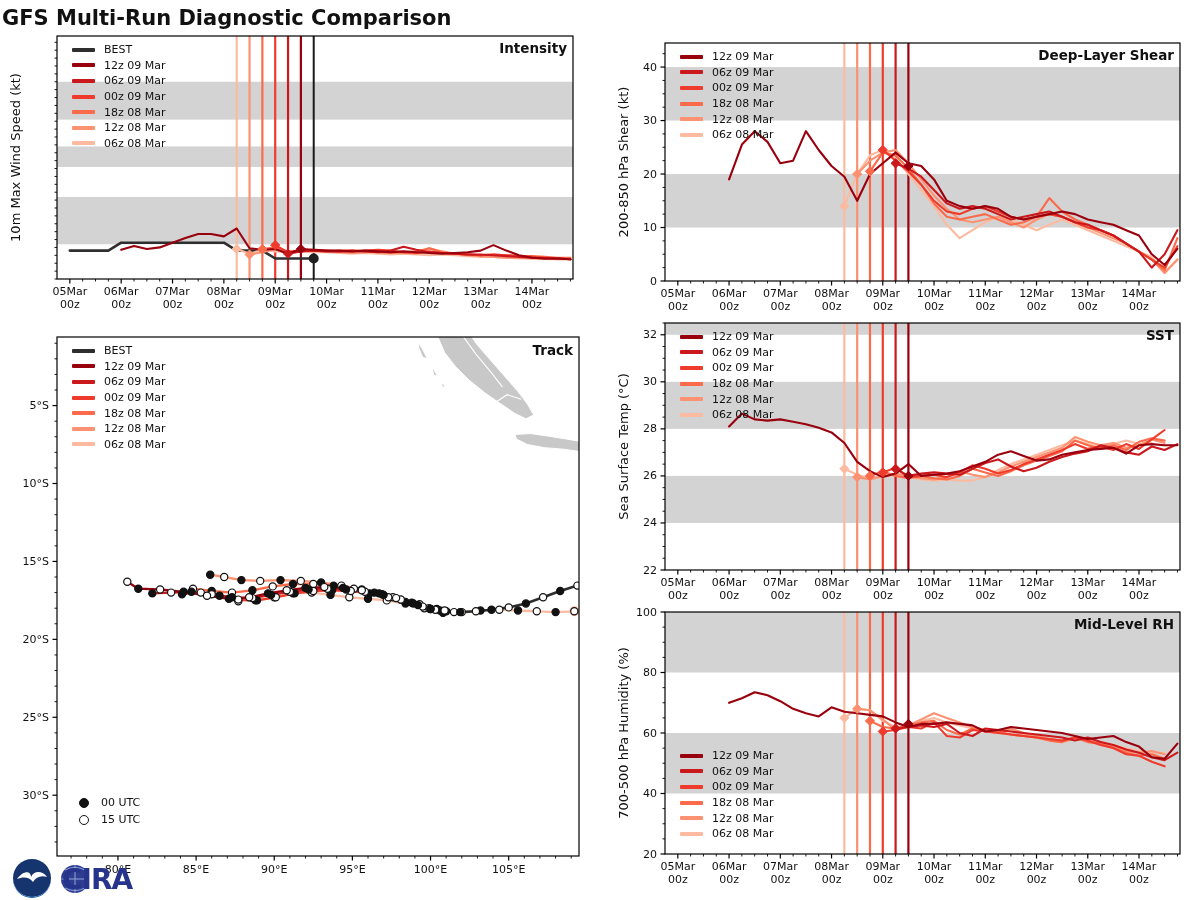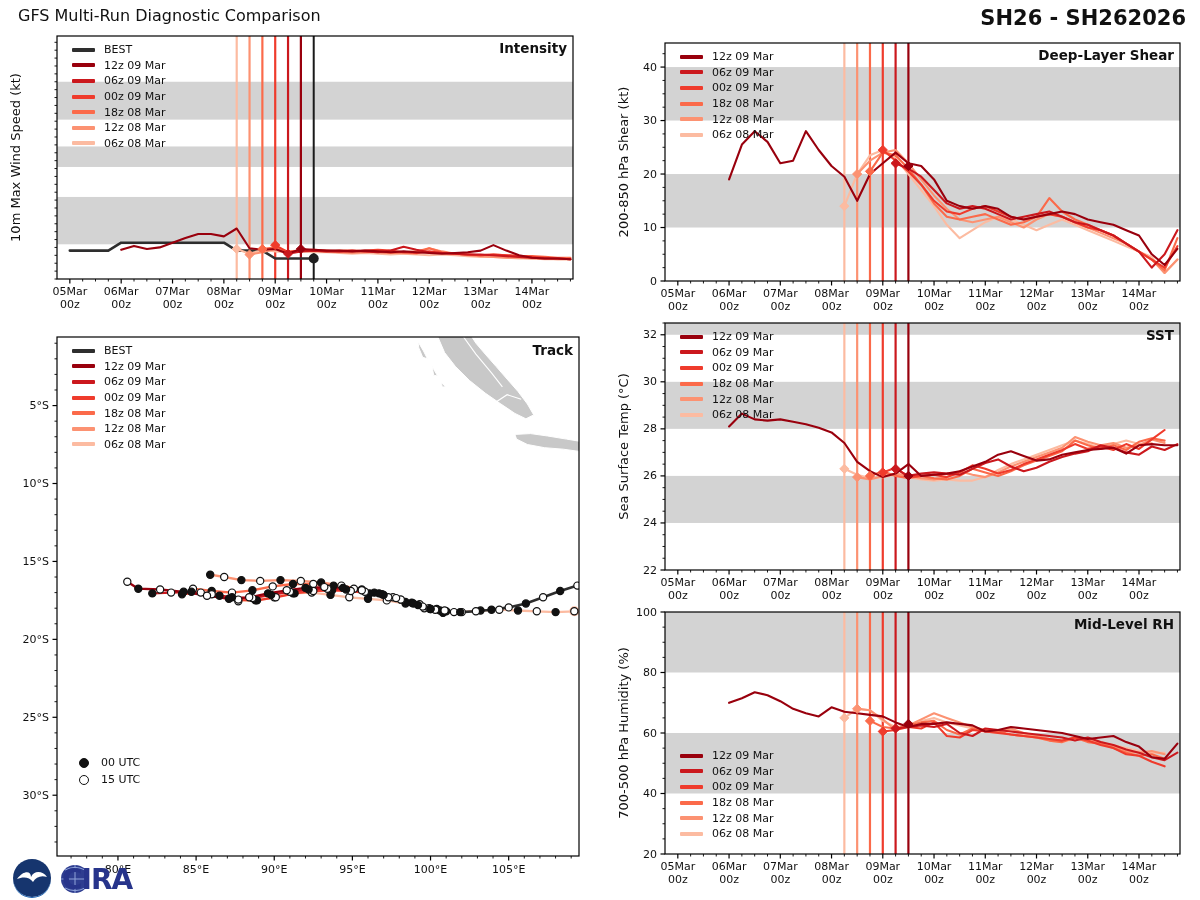--- a/index.html
+++ b/index.html
@@ -1,34 +1,33 @@
 <!DOCTYPE html>
 <html><head>
 <meta charset="utf-8">
 <style>
   html,body{margin:0;padding:0;background:#ffffff;}
   .page{position:relative;width:1200px;height:900px;background:#ffffff;overflow:hidden;
         font-family:"DejaVu Sans","Liberation Sans",sans-serif;}
-  .hdr-title{position:absolute;left:18px;top:6px;font-size:16px;font-weight:normal;color:#111;}
+  .hdr-title{position:absolute;left:2px;top:6px;font-size:21px;font-weight:bold;color:#111;}
   .hdr-storm{position:absolute;right:14px;top:6px;font-size:21px;font-weight:bold;color:#111;}
   #chart{position:absolute;left:0;top:0;}
   .legend{position:absolute;z-index:5;}
   .lrow{display:flex;align-items:center;height:15.6px;}
   .sw{display:inline-block;width:23px;height:4px;border-radius:1px;margin-right:9px;flex:0 0 auto;}
   .ltext{font-size:11px;color:#111;white-space:nowrap;line-height:1;}
   .mrow{display:flex;align-items:center;height:17px;}
   .mdot{display:inline-block;width:8px;height:8px;border-radius:50%;border:1.4px solid #111;margin:0 12px 0 3px;flex:0 0 auto;}
   .logos{position:absolute;left:12px;top:858px;display:flex;align-items:center;}
 </style>
 </head>
 <body>
 
 <div class="page">
   <div class="hdr-title">GFS Multi-Run Diagnostic Comparison</div>
-  <div class="hdr-storm">SH26 - SH262026</div>
 
   <svg id="chart" width="1200" height="900">
       <g>
         <rect x="57" y="196.94805194805195" width="516" height="47.33766233766232" fill="#d3d3d3"></rect>
         <rect x="57" y="146.45454545454547" width="516" height="20.512987012986997" fill="#d3d3d3"></rect>
         <rect x="57" y="81.75974025974025" width="516" height="37.87012987012986" fill="#d3d3d3"></rect>
         <line x1="236.7014925373134" y1="36" x2="236.7014925373134" y2="279" stroke="#fcbba1" stroke-width="2.2"></line>
         <line x1="249.53731343283582" y1="36" x2="249.53731343283582" y2="279" stroke="#fc9272" stroke-width="2.2"></line>
         <line x1="262.3731343283582" y1="36" x2="262.3731343283582" y2="279" stroke="#fb6a4a" stroke-width="2.2"></line>
         <line x1="275.2089552238806" y1="36" x2="275.2089552238806" y2="279" stroke="#ef3b2c" stroke-width="2.2"></line>
@@ -814,21 +813,21 @@
       </div>
       <div class="lrow">
         <span class="sw" style="background: rgb(252, 146, 114);"></span>
         <span class="ltext">12z 08 Mar</span>
       </div>
       <div class="lrow">
         <span class="sw" style="background: rgb(252, 187, 161);"></span>
         <span class="ltext">06z 08 Mar</span>
       </div>
     </div>
-  <div class="legend" id="leg-markers" style="left: 76px; top: 754px;">
+  <div class="legend" id="leg-markers" style="left: 76px; top: 794px;">
       <div class="mrow">
         <span class="mdot" style="background: rgb(17, 17, 17);"></span>
         <span class="ltext">00 UTC</span>
       </div>
       <div class="mrow">
         <span class="mdot" style="background: rgb(255, 255, 255);"></span>
         <span class="ltext">15 UTC</span>
       </div>
     </div>
 

